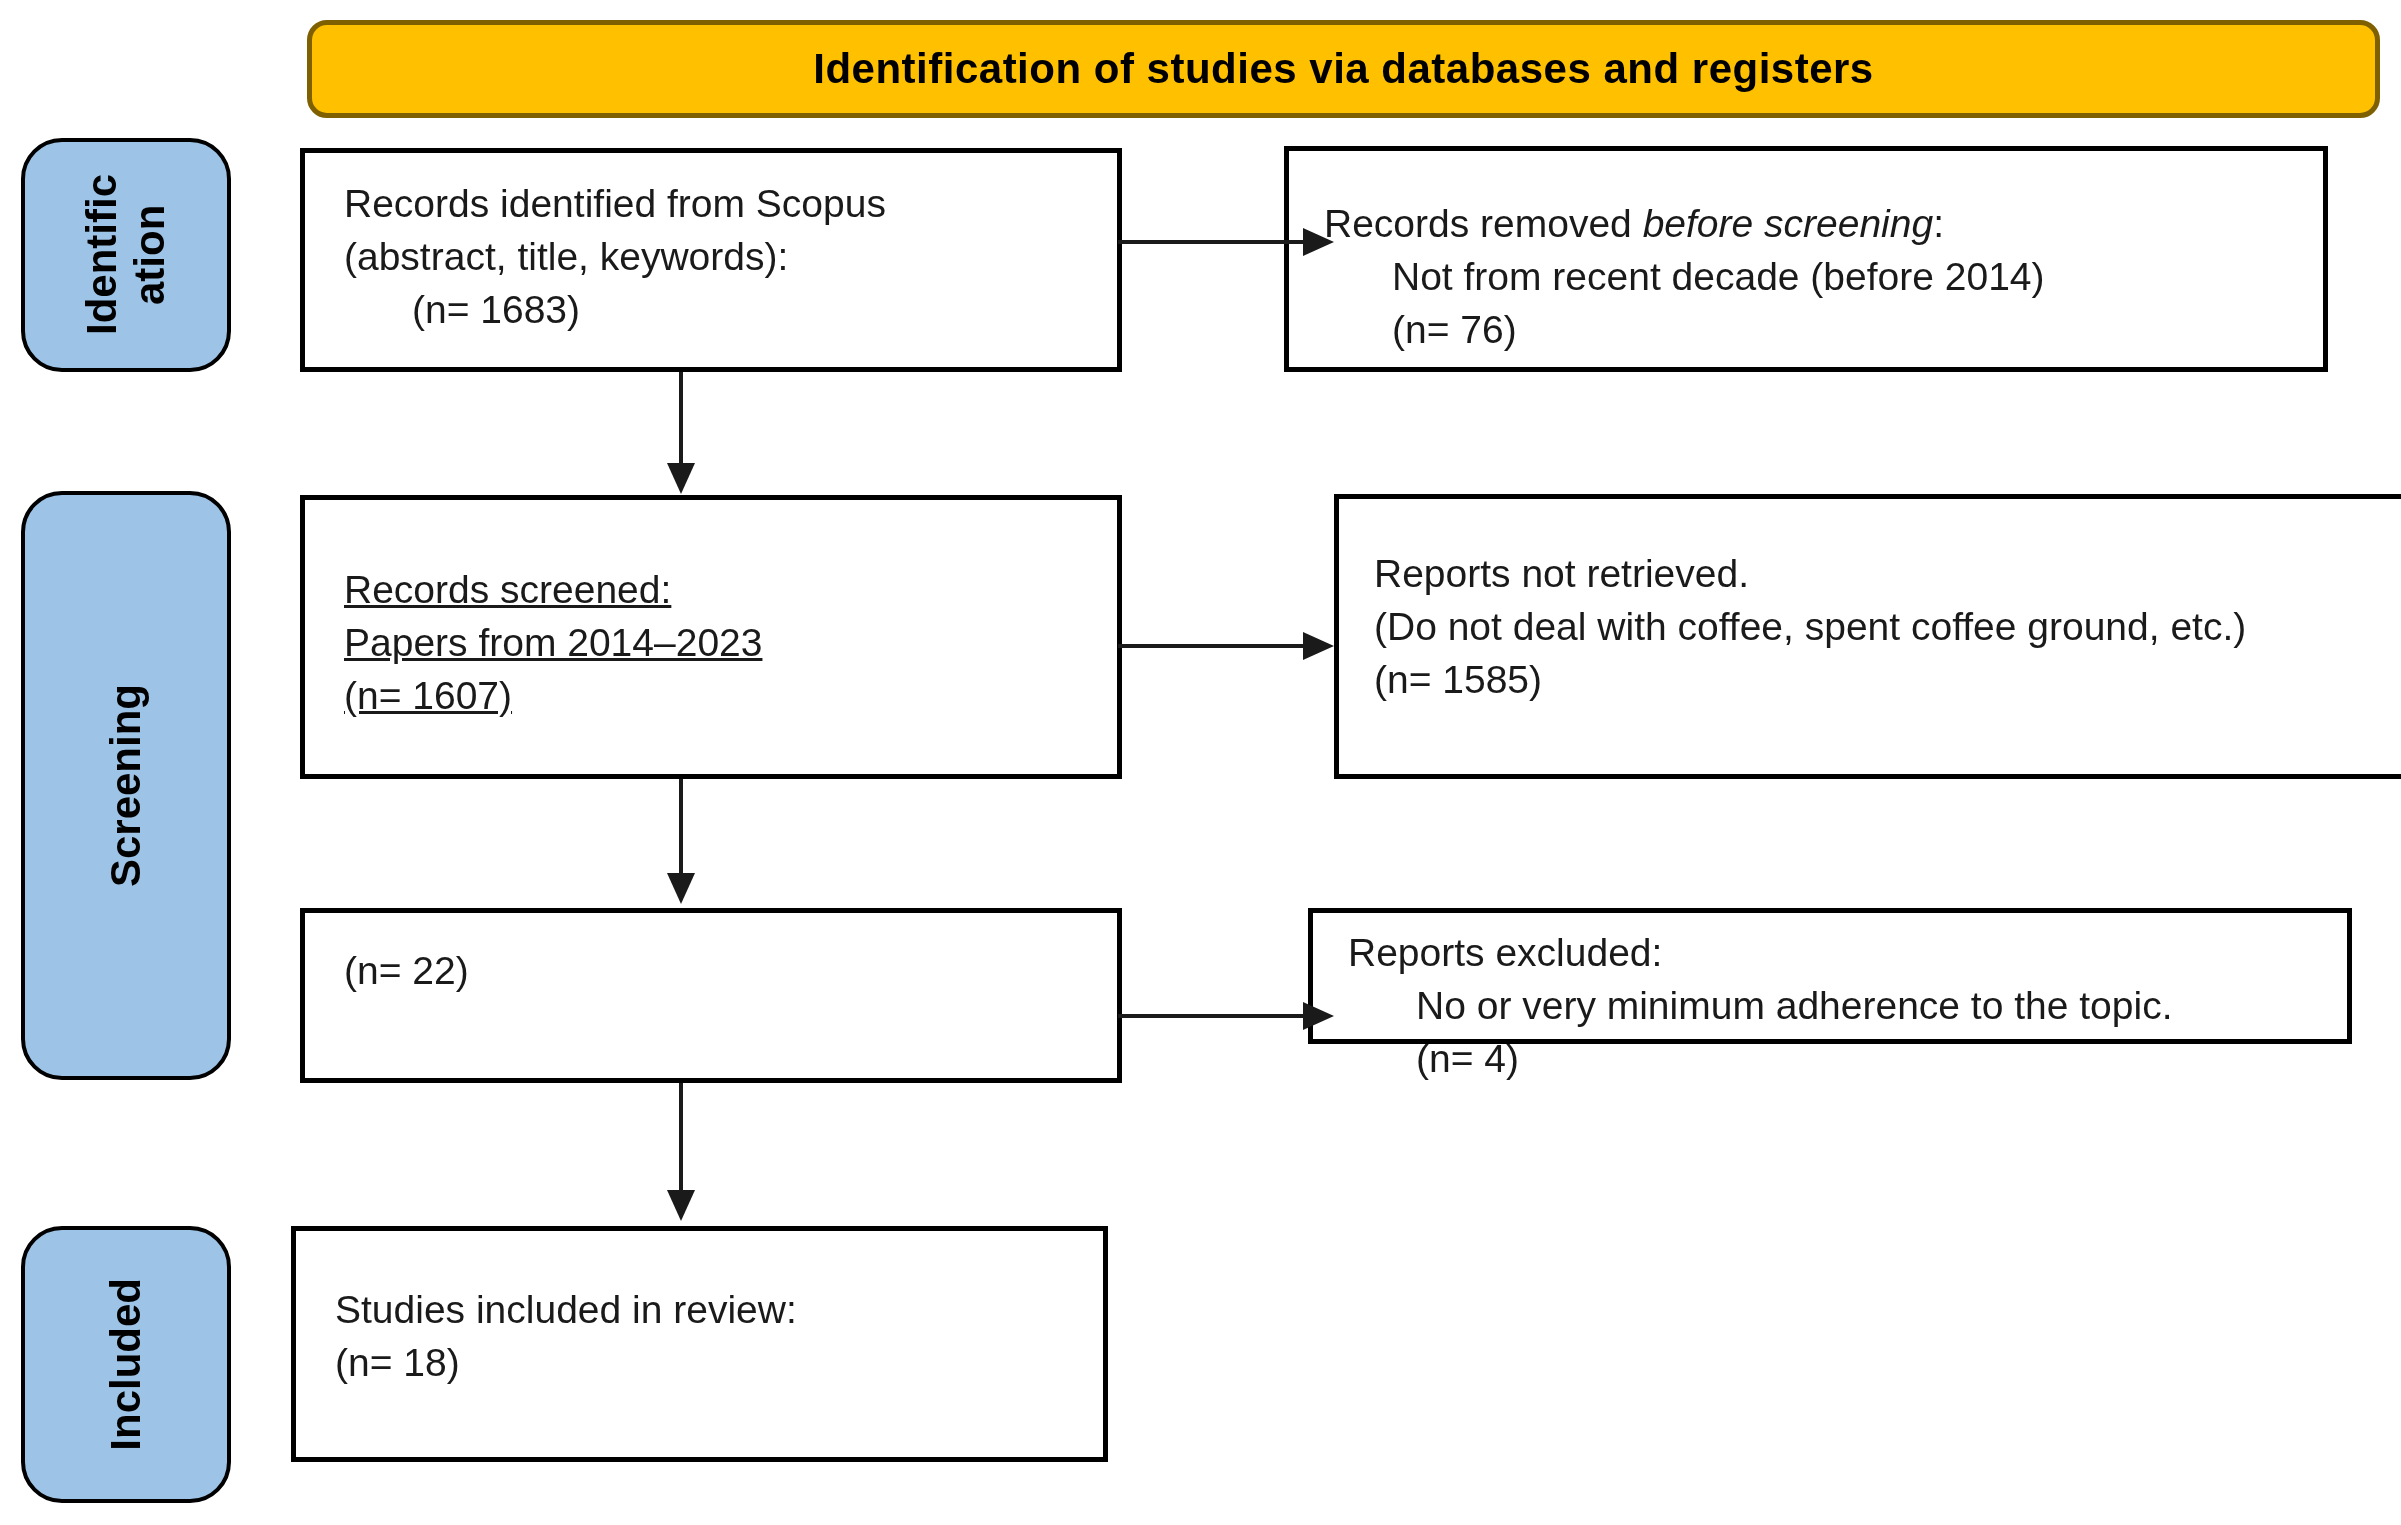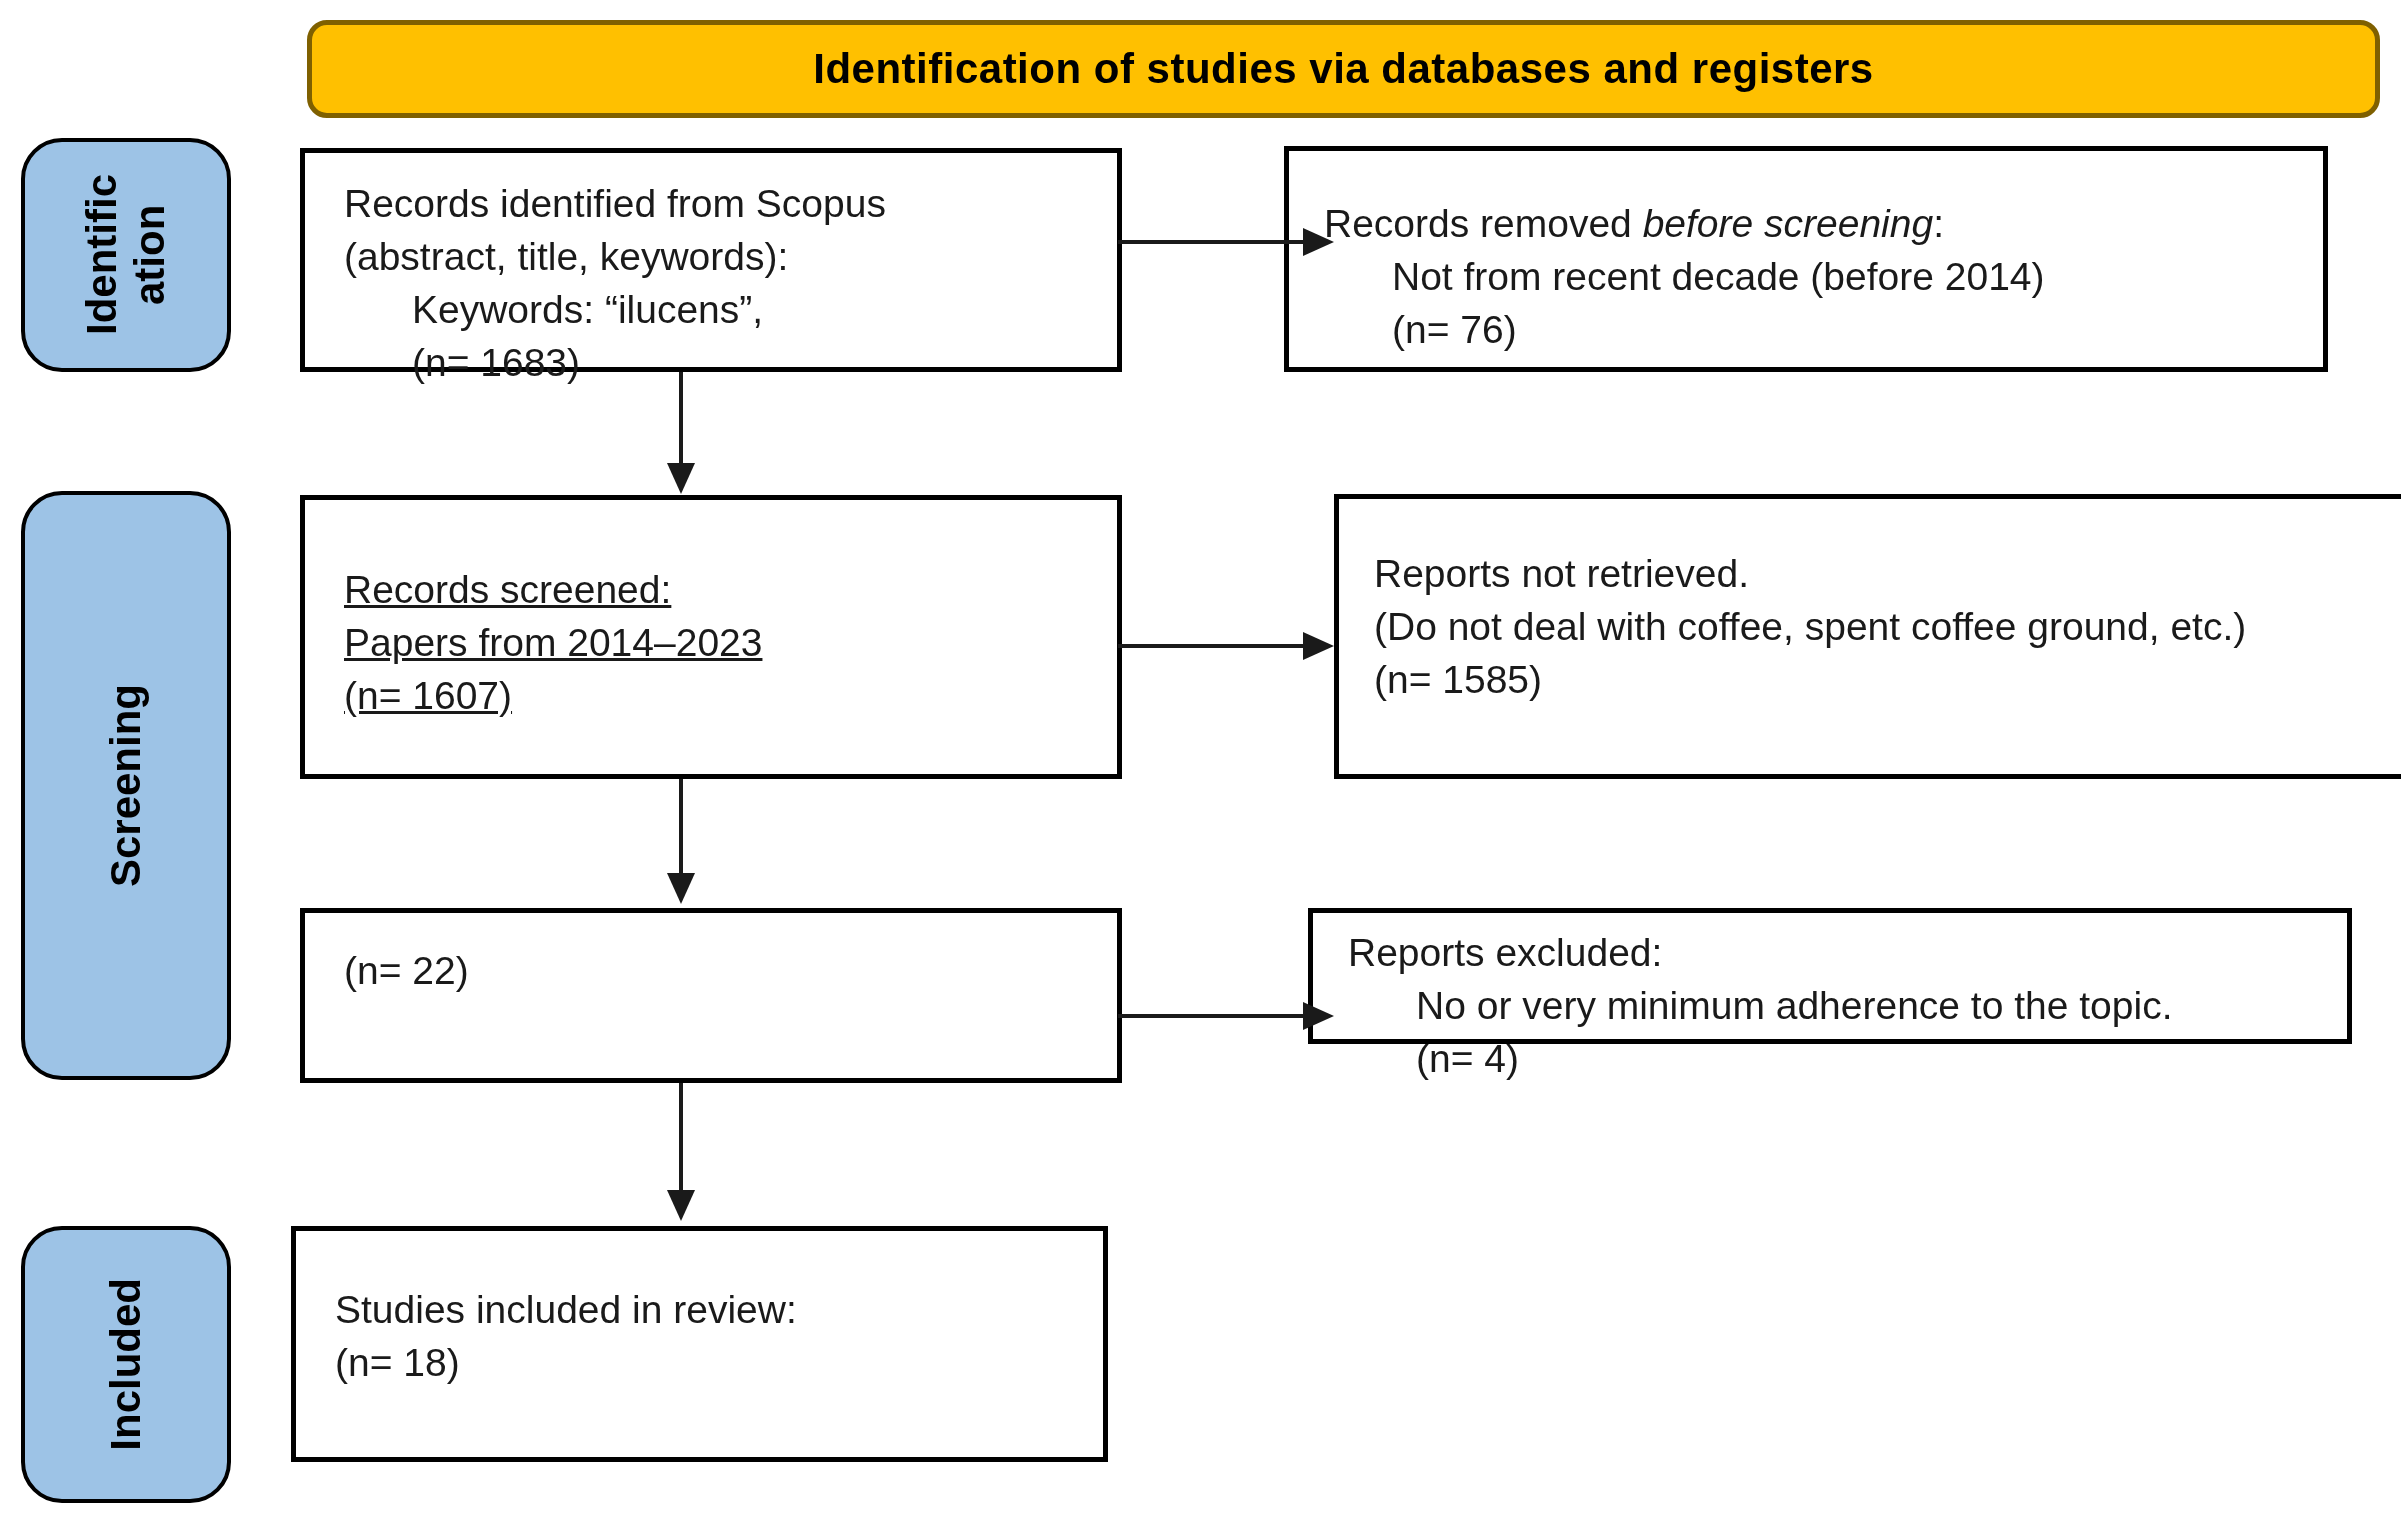--- a/index.html
+++ b/index.html
@@ -116,21 +116,20 @@
   <div class="stage" id="stage-screening">
     <span class="stage-label">Screening</span>
   </div>
   <div class="stage" id="stage-included">
     <span class="stage-label">Included</span>
   </div>
 
   <div class="fbox" id="box-records-identified">
     <div class="box-line">Records identified from Scopus</div>
     <div class="box-line">(abstract, title, keywords):</div>
-    <div class="box-line indent">Keywords: “ilucens”,</div>
     <div class="box-line indent">(n= 1683)</div>
   </div>
 
   <div class="fbox" id="box-records-removed">
     <div class="box-line"><span>Records removed </span><span class="ital">before screening</span><span>:</span></div>
     <div class="box-line indent">Not from recent decade (before 2014)</div>
     <div class="box-line indent">(n= 76)</div>
   </div>
 
   <div class="fbox" id="box-records-screened">

